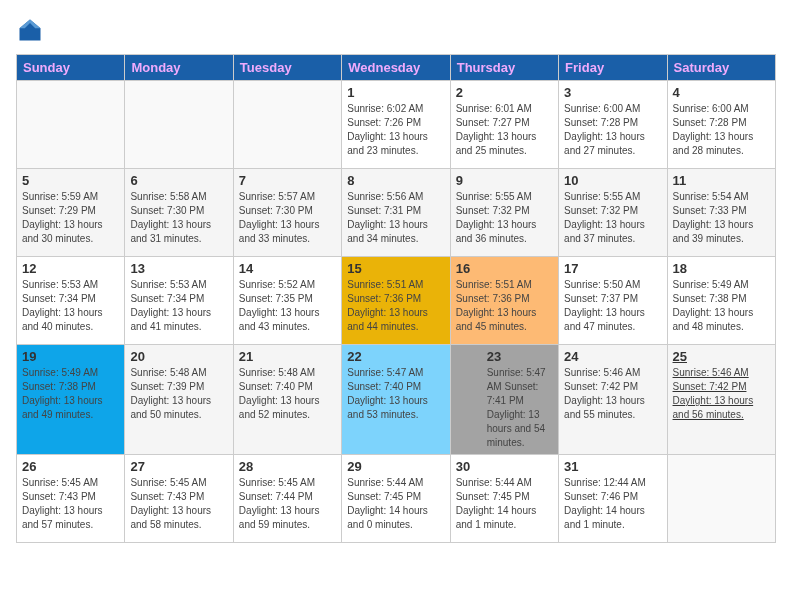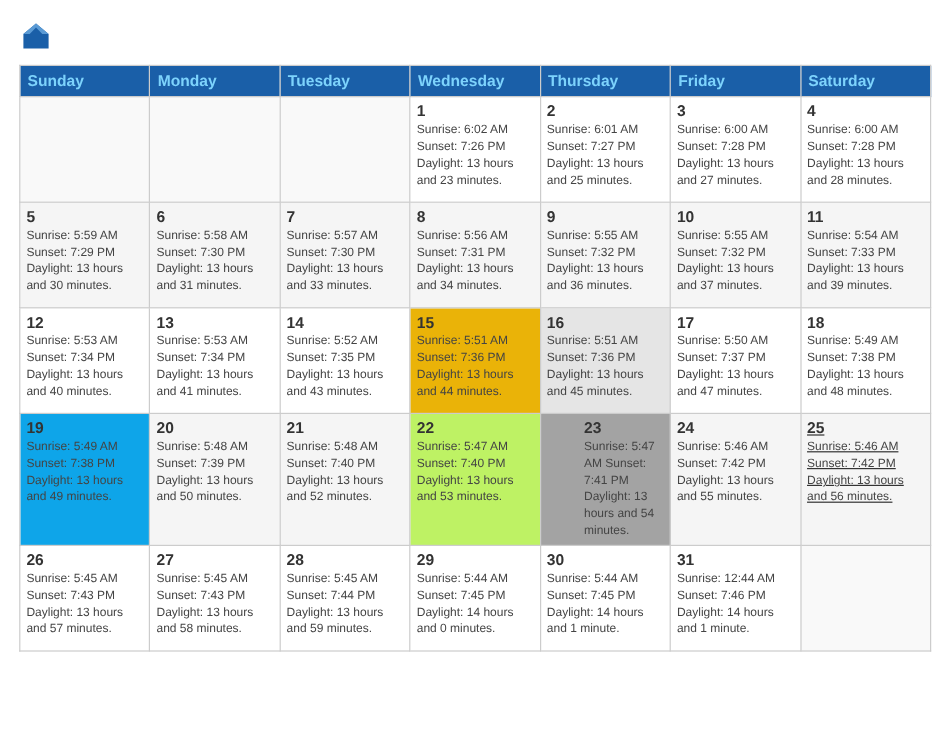--- a/index.html
+++ b/index.html
@@ -53,21 +53,21 @@
       color: #333;
       font-weight: normal;
     }
     .calendar {
       width: 100%;
       border-collapse: collapse;
       table-layout: fixed;
     }
     .calendar th {
       background-color: #1a5fa8;
-      color: #7dd3fc;
+      color: #f0abfc;
       text-align: left;
       padding: 5px 6px;
       font-size: 13px;
       border: 1px solid #ccc;
     }
     .calendar td {
       vertical-align: top;
       border: 1px solid #ccc;
       padding: 4px 5px;
       font-size: 10.5px;
@@ -233,21 +233,21 @@
 Daylight: 13 hours
 and 43 minutes.</div>
         </td>
         <td style="background-color: #eab308;">
           <span class="day-number">15</span>
           <div class="day-info">Sunrise: 5:51 AM
 Sunset: 7:36 PM
 Daylight: 13 hours
 and 44 minutes.</div>
         </td>
-        <td style="background-color: #e5e5e5;">
+        <td style="background-color: #fdba74;">
           <span class="day-number">16</span>
           <div class="day-info">Sunrise: 5:51 AM
 Sunset: 7:36 PM
 Daylight: 13 hours
 and 45 minutes.</div>
         </td>
         <td style="background-color: rgb(255, 255, 255);">
           <span class="day-number">17</span>
           <div class="day-info">Sunrise: 5:50 AM
 Sunset: 7:37 PM
@@ -277,21 +277,21 @@
 Daylight: 13 hours
 and 50 minutes.</div>
         </td>
         <td style="background-color: rgb(245, 245, 245);">
           <span class="day-number">21</span>
           <div class="day-info">Sunrise: 5:48 AM
 Sunset: 7:40 PM
 Daylight: 13 hours
 and 52 minutes.</div>
         </td>
-        <td style="background-color: #bef264;">
+        <td style="background-color: #7dd3fc;">
           <span class="day-number">22</span>
           <div class="day-info">Sunrise: 5:47 AM
 Sunset: 7:40 PM
 Daylight: 13 hours
 and 53 minutes.</div>
         </td>
         <td style="background-color: #a3a3a3; padding-left: 36px;">
           <span class="day-number">23</span>
           <div class="day-info">Sunrise: 5:47 AM
 Sunset: 7:41 PM

